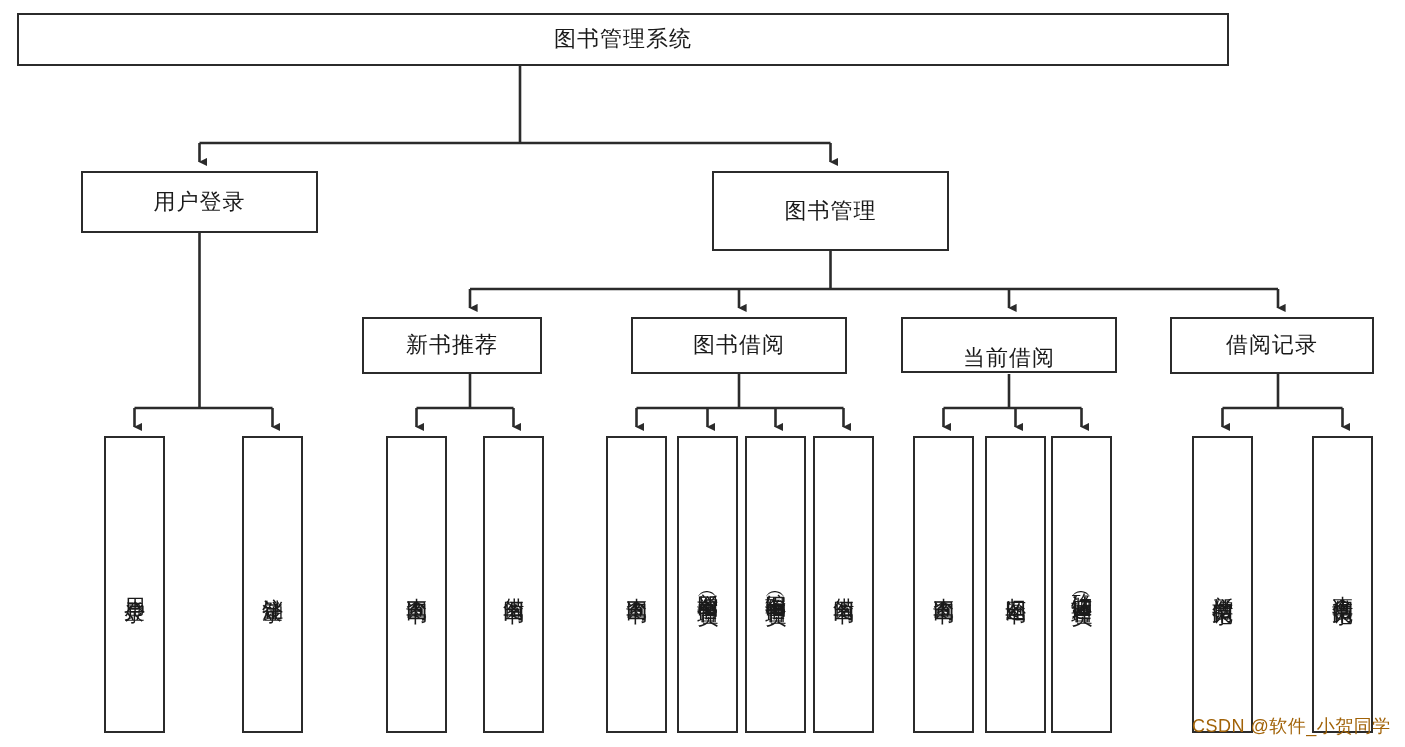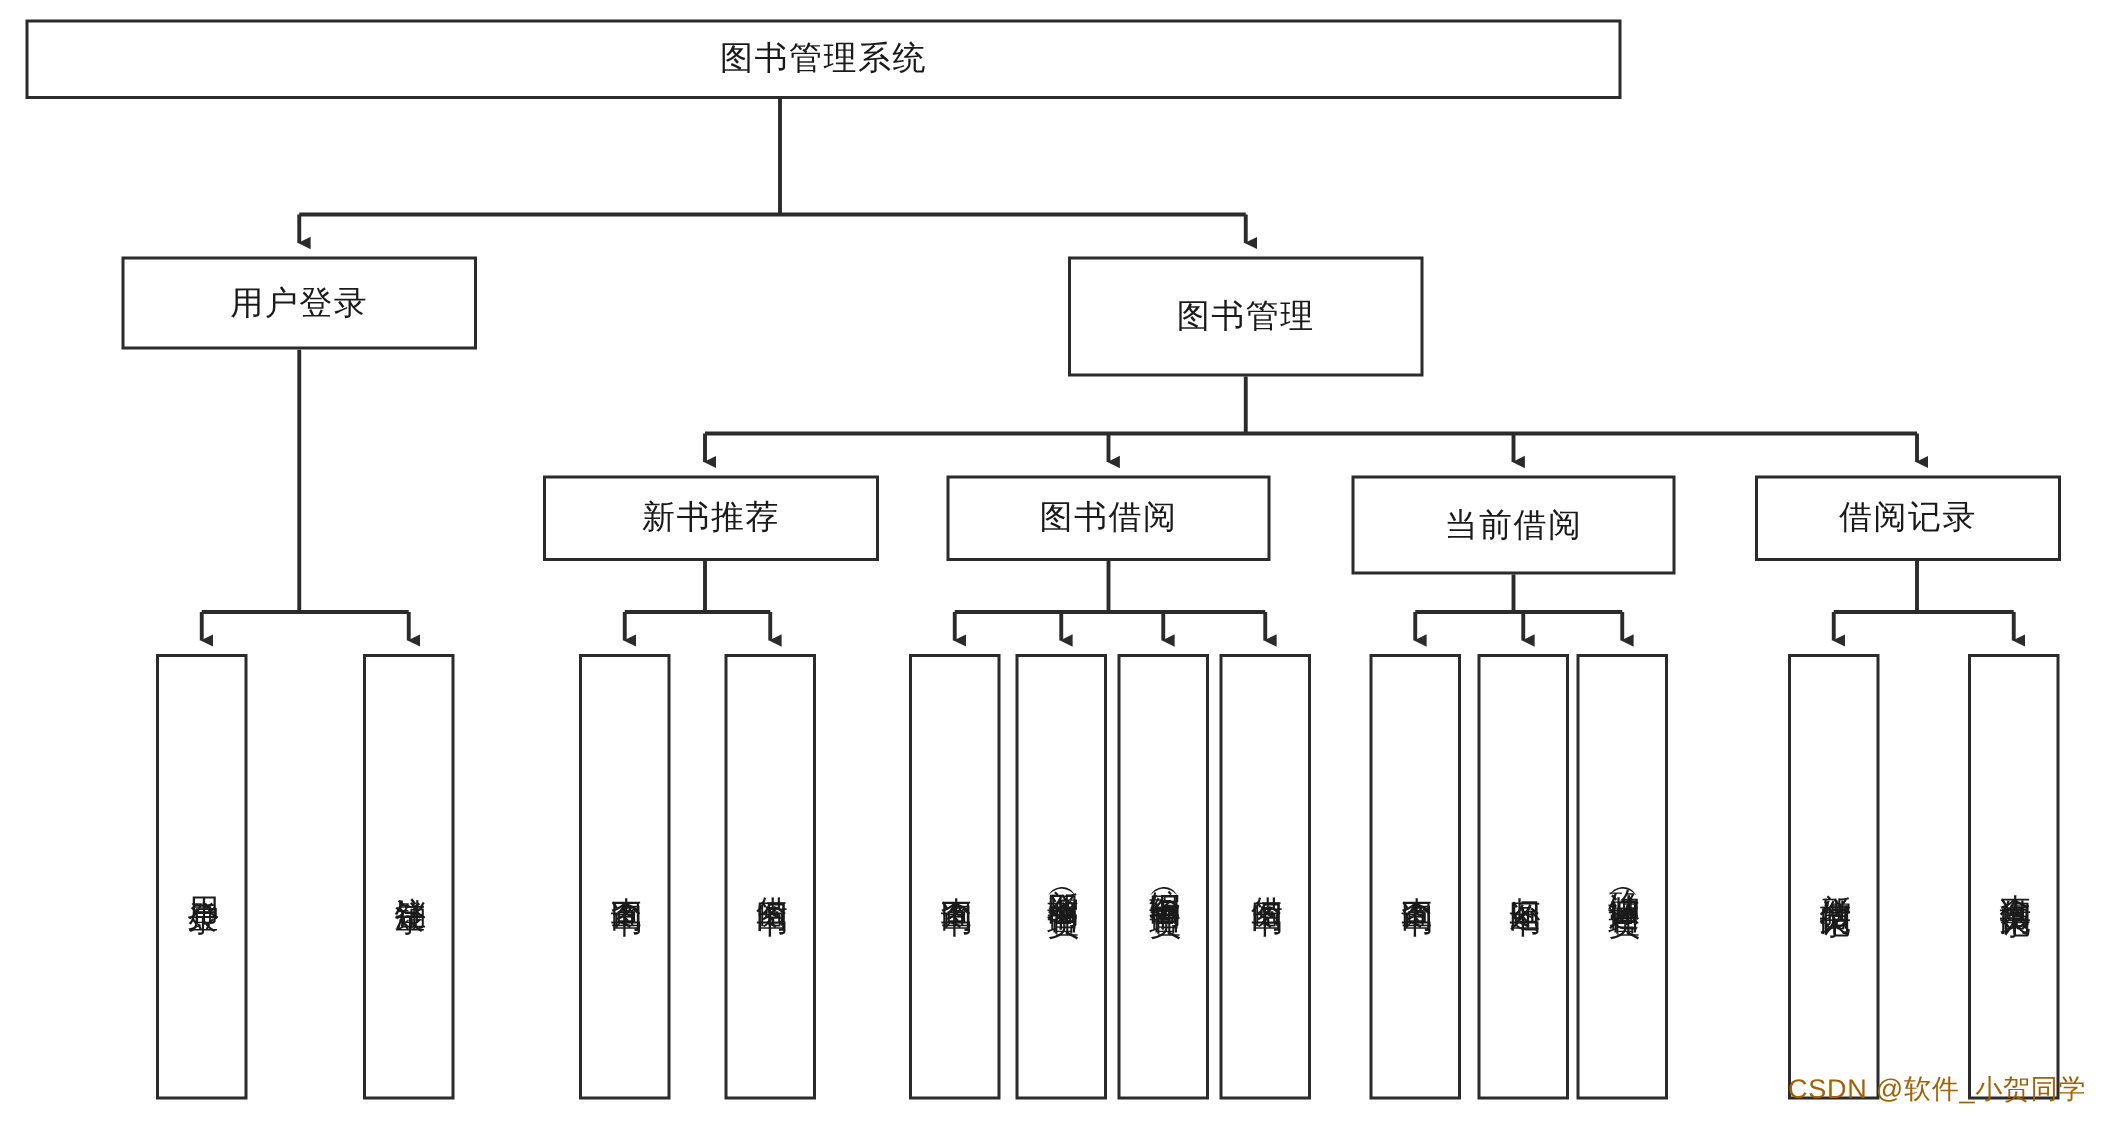--- a/index.html
+++ b/index.html
@@ -108,36 +108,36 @@
         <path d="M1015.5 408 L1015.5 427" marker-end="url(#arrowhead)"></path>
         <path d="M1081.5 408 L1081.5 427" marker-end="url(#arrowhead)"></path>
         <path d="M1278 374 L1278 408"></path>
         <path d="M1222.5 408 L1342.5 408"></path>
         <path d="M1222.5 408 L1222.5 427" marker-end="url(#arrowhead)"></path>
         <path d="M1342.5 408 L1342.5 427" marker-end="url(#arrowhead)"></path>
       </g>
   </svg>
 
   <div id="nodes">
-      <div class="node horiz" style="left: 17px; top: 13px; width: 1064px; height: 53px;">
+      <div class="node horiz" style="left: 17px; top: 13px; width: 1212px; height: 53px;">
         <span>图书管理系统</span>
       </div>
       <div class="node horiz" style="left: 81px; top: 171px; width: 237px; height: 62px;">
         <span>用户登录</span>
       </div>
       <div class="node horiz" style="left: 712px; top: 171px; width: 237px; height: 80px;">
         <span>图书管理</span>
       </div>
-      <div class="node horiz" style="left: 362px; top: 317px; width: 224px; height: 57px;">
+      <div class="node horiz" style="left: 362px; top: 317px; width: 180px; height: 57px;">
         <span>新书推荐</span>
       </div>
       <div class="node horiz" style="left: 631px; top: 317px; width: 216px; height: 57px;">
         <span>图书借阅</span>
       </div>
-      <div class="node horiz" style="left: 901px; top: 317px; width: 216px; height: 66px;">
+      <div class="node horiz" style="left: 901px; top: 317px; width: 216px; height: 56px; align-items: flex-end;">
         <span>当前借阅</span>
       </div>
       <div class="node horiz" style="left: 1170px; top: 317px; width: 204px; height: 57px;">
         <span>借阅记录</span>
       </div>
       <div class="node vert" style="left: 104px; top: 436px; width: 61px; height: 297px;">
         <span class="vtext">用户登录</span>
       </div>
       <div class="node vert" style="left: 242px; top: 436px; width: 61px; height: 297px;">
         <span class="vtext">注销登录</span>

